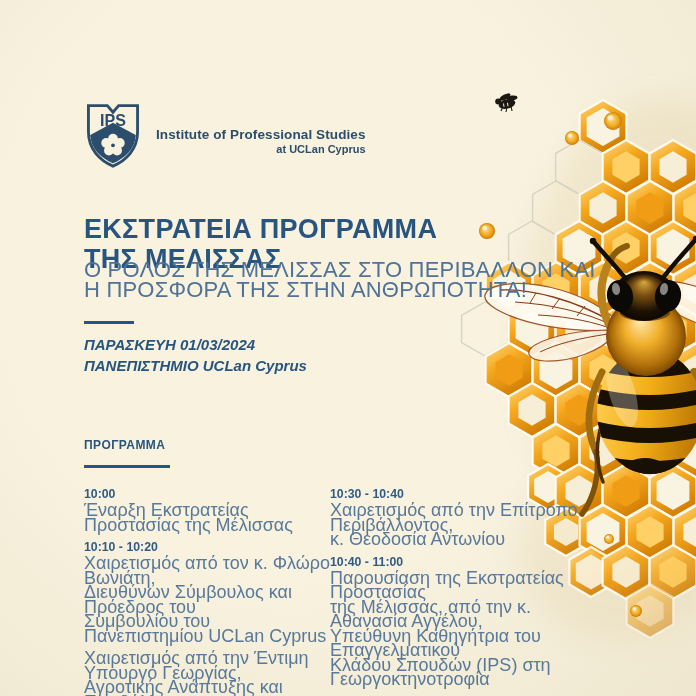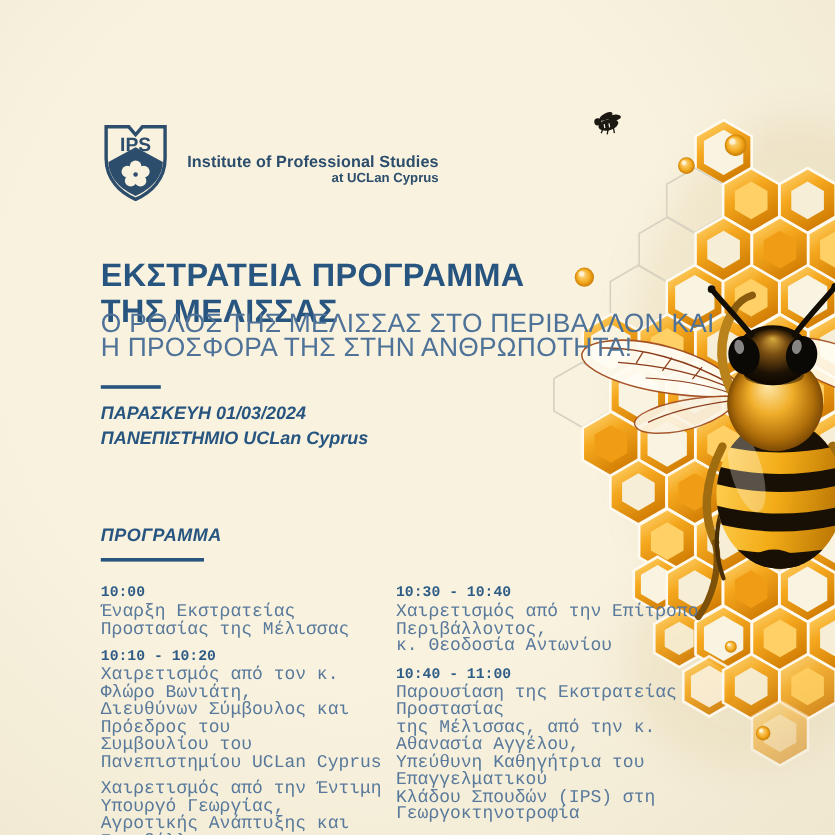--- a/index.html
+++ b/index.html
@@ -19,28 +19,28 @@
   .melin .l2{margin-left:8px;}
   .melin-bee{left:491px;top:90px;}
   
   .title{left:84px;top:214px;color:var(--navy,#27557f);font-size:27px;line-height:30px;
     font-weight:bold;letter-spacing:.3px;white-space:pre-line;}
   .subtitle{left:84px;top:260px;color:var(--slate,#4f7298);font-size:22px;line-height:19.5px;
     letter-spacing:.2px;white-space:pre-line;}
   .divider{left:84px;top:321px;width:50px;height:2.5px;background:var(--navy,#27557f);}
   .event{left:84px;top:334px;color:var(--navy,#27557f);font-size:15px;line-height:21px;font-weight:600;font-style:italic;}
   
-  .prog-head{left:84px;top:438px;color:var(--navy,#27557f);font-size:15px;font-weight:bold;letter-spacing:.4px;font-style:italic;}
+  .prog-head{left:84px;top:438px;color:var(--navy,#27557f);font-size:12px;font-weight:bold;letter-spacing:.4px;}
   .prog-underline{left:84px;top:465px;width:86px;height:2.5px;background:var(--navy,#27557f);}
   .col{top:487px;}
   .col-left{left:84px;width:250px;}
   .col-right{left:330px;width:276px;}
-  .entry{margin-bottom:8px;font-family:Liberation Mono, monospace;}
+  .entry{margin-bottom:8px;}
   .entry .time{color:var(--time,#2f5c86);font-size:12.3px;font-weight:bold;line-height:14.5px;margin-bottom:1.5px;}
-  .entry .desc{color:var(--body,#58799b);font-size:15px;line-height:14.5px;white-space:pre-line;}
+  .entry .desc{color:var(--body,#58799b);font-size:18px;line-height:14.5px;white-space:pre-line;}
   svg{display:block;}
   #art{position:absolute;left:0;top:0;z-index:0;}
   .content{position:absolute;left:0;top:0;width:696px;height:608px;z-index:1;pointer-events:none;}
 </style>
 </head>
 <body>
 
 <div class="poster">
 
   <svg id="art" width="696" height="696" viewBox="0 0 696 696">

